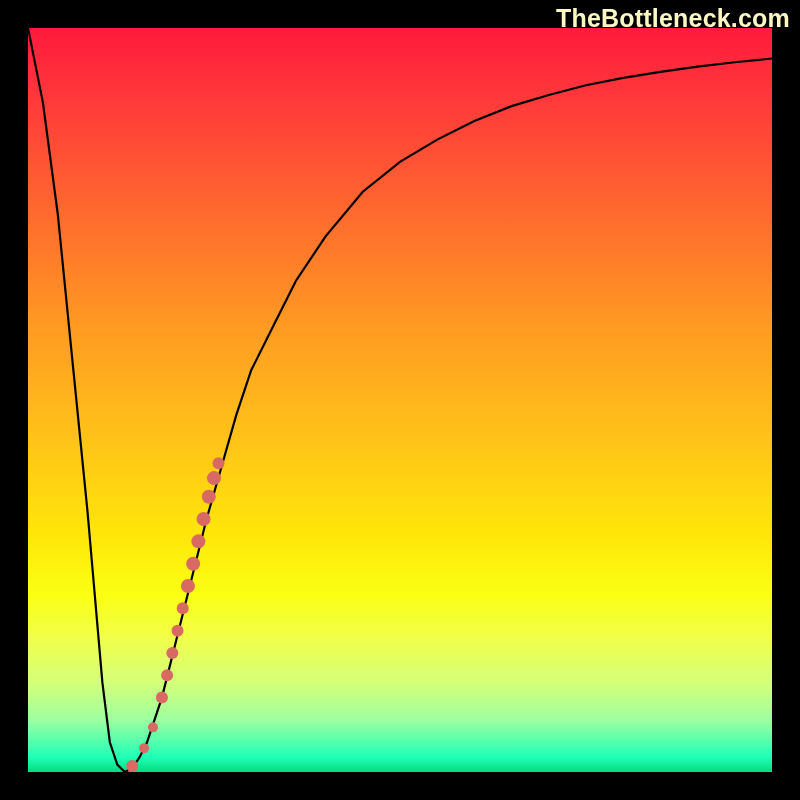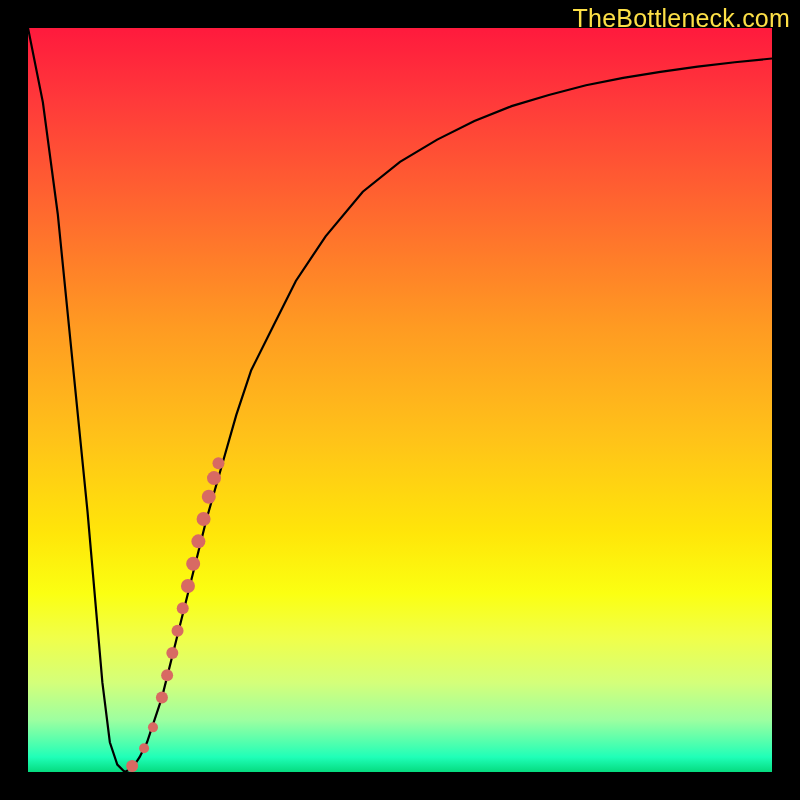--- a/index.html
+++ b/index.html
@@ -36,23 +36,23 @@
       #9dffa0 93%,
       #46ffb0 96.5%,
       #1fffb8 98%,
       #05db7f 100%
     );
   }
   .watermark {
     position: absolute;
     top: 4px;
     right: 10px;
-    color: #fde047;
+    color: #fef9c3;
     font-size: 25px;
-    font-weight: 400;
+    font-weight: 700;
     letter-spacing: 0.2px;
     user-select: none;
   }
   svg.curve {
     position: absolute;
     left: 0; top: 0;
     width: 744px; height: 744px;
   }
 </style>
 </head>

